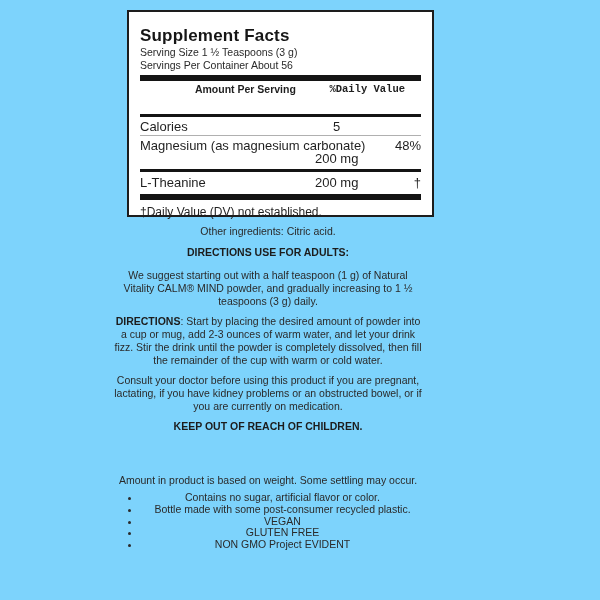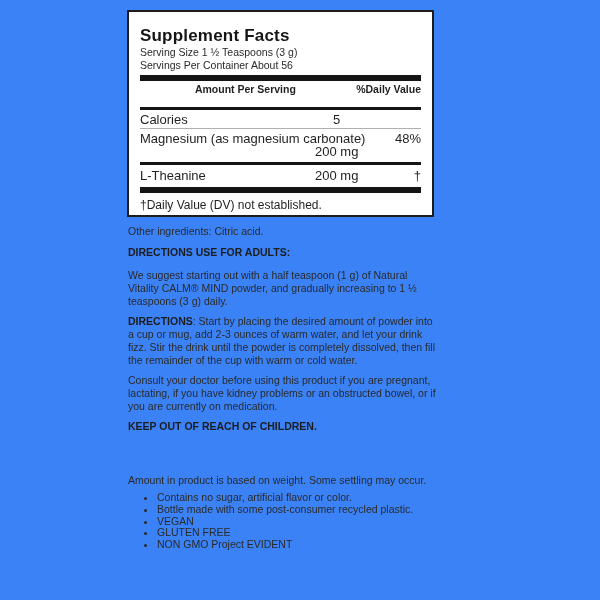--- a/index.html
+++ b/index.html
@@ -4,21 +4,21 @@
 <style>
   html, body {
     margin: 0;
     padding: 0;
     background: #ffffff;
   }
   .page {
     position: relative;
     width: 600px;
     height: 600px;
-    background: #3b82f6;
+    background: #7dd3fc;
     font-family: "Liberation Sans", "DejaVu Sans", sans-serif;
     color: #1f1f1f;
     overflow: hidden;
   }
 
   
   .facts-box {
     position: absolute;
     left: 127px;
     top: 10px;
@@ -43,34 +43,34 @@
   }
   .serv.first { margin-top: 0; }
 
   .bar { background: #141414; }
   .bar.thick { height: 6px; margin-top: 4px; }
   .bar.med   { height: 3px; }
   .bar.thin  { height: 1px; background: #b0b0b0; }
 
   .hdr-row {
     position: relative;
-    height: 25px;
+    height: 32px;
     margin-top: 1px;
     font-size: 10.5px;
     font-weight: 700;
   }
   .hdr-amount {
     position: absolute;
     left: 0; top: 1px;
     width: 75%;
     text-align: center;
   }
   .hdr-dv {
     position: absolute;
-    right: 0; top: 1px;
+    right: 16px; top: 1px; font-family: Liberation Mono, monospace;
   }
 
   .nrow {
     position: relative;
     font-size: 13px;
     line-height: 13px;
     padding: 3px 0 2px 0;
   }
   .nrow .line { position: relative; height: 13px; }
   .namt {
@@ -89,25 +89,26 @@
 
   .footnote {
     margin-top: 6px;
     font-size: 12px;
     line-height: 13px;
   }
 
   
   .sec {
     position: absolute;
-    left: 128px;
+    left: 112px;
     width: 312px;
     font-size: 10.5px;
     line-height: 12.9px;
     color: #2a2a2a;
+    text-align: center;
   }
   .sec.bold { font-weight: 700; color: #1c1c1c; }
   #sec-other        { top: 225px; }
   #sec-rec-head     { top: 246px; }
   #sec-rec-text     { top: 269px; }
   #sec-directions   { top: 315px; }
   #sec-consult      { top: 374px; }
   #sec-keepout      { top: 420px; }
   #sec-tamper       { top: 440px; }
   #sec-amount       { top: 474px; }

